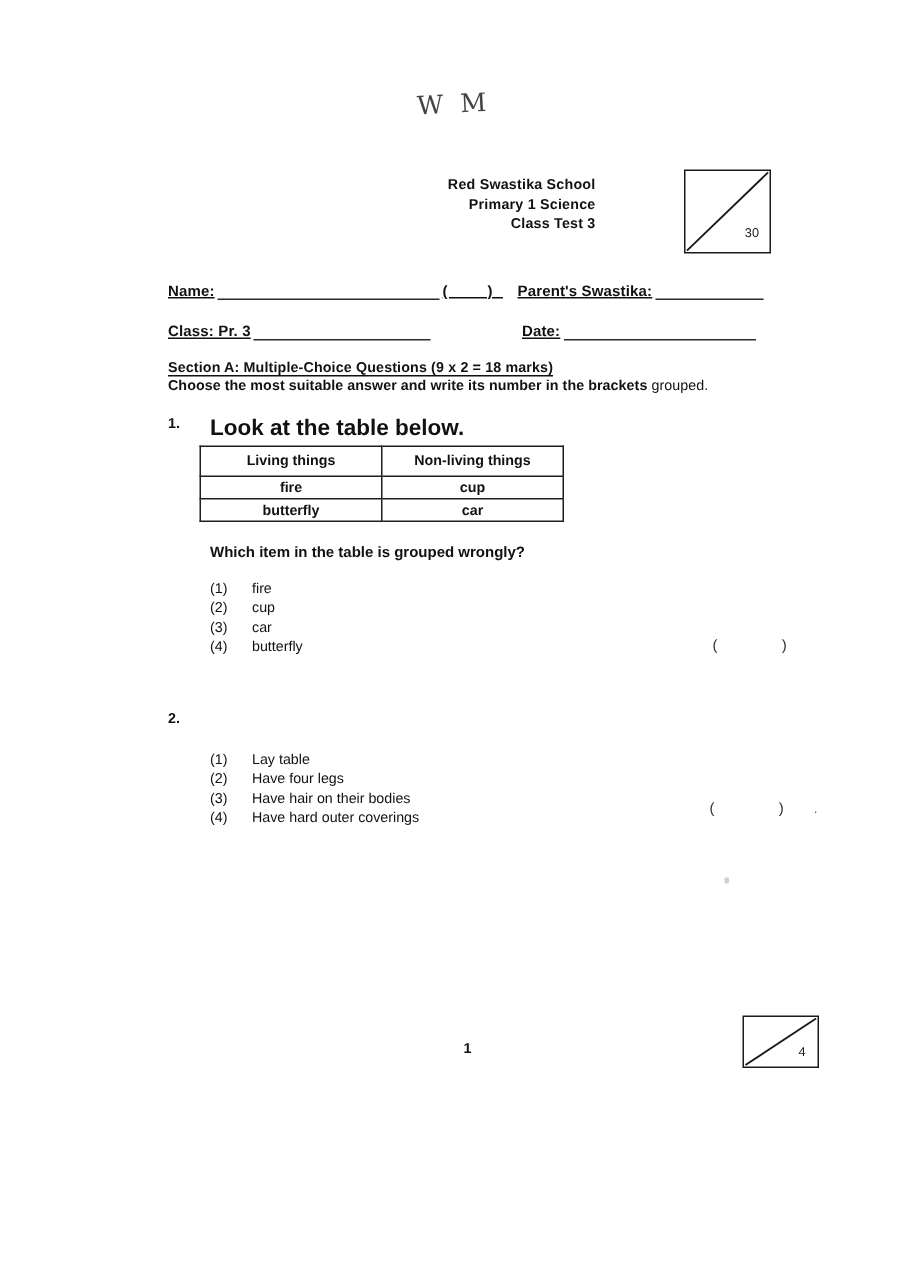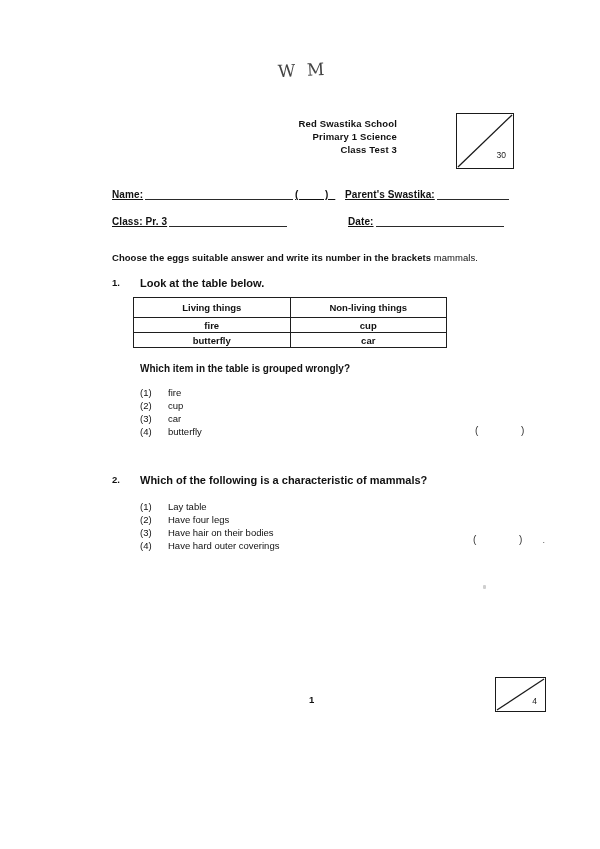--- a/index.html
+++ b/index.html
@@ -120,21 +120,21 @@
     white-space: nowrap;
   }
   #section-instruction .light { font-weight: normal; }
 
   
   .q-num {
     font-size: 9.5px;
     font-weight: bold;
   }
   .q-stem {
-    font-size: 11px;
+    font-size: 15px;
     font-weight: bold;
     white-space: nowrap;
   }
   #q1-num  { left: 112px; top: 277px; }
   #q1-stem { left: 140px; top: 277px; }
   #q2-num  { left: 112px; top: 474px; }
   #q2-stem { left: 140px; top: 474px; }
 
   .q-prompt {
     font-size: 10px;
@@ -170,21 +170,21 @@
   #q2-answer .tail {
     letter-spacing: normal;
     font-size: 9px;
     color: #555;
   }
 
   
   #q1-table {
     left: 133px;
     top: 297px;
-    width: 314px;
+    width: 243px;
     border-collapse: collapse;
     table-layout: fixed;
   }
   #q1-table th, #q1-table td {
     border: 1.1px solid #1e1e1e;
     text-align: center;
     font-size: 9.5px;
     font-weight: bold;
     padding: 0;
     color: #111;
@@ -242,22 +242,23 @@
   </div>
 
   <div class="abs field-row" id="row-class">
     <span>Class: Pr. 3</span><span class="rule rule-class"></span>
   </div>
 
   <div class="abs field-row" id="row-date">
     <span>Date:</span><span class="rule rule-date"></span>
   </div>
 
+  <div class="abs" id="section-heading">Section A: Multiple-Choice Questions (9 x 2 = 18 marks)</div>
   <div class="abs" id="section-instruction">
-    <span>Choose the eggs suitable answer and write its number in the brackets</span><span class="light"> mammals.</span>
+    <span>Choose the most suitable answer and write its number in the brackets</span><span class="light"> grouped.</span>
   </div>
 
   <div class="abs q-num" id="q1-num">1.</div>
   <div class="abs q-stem" id="q1-stem">Look at the table below.</div>
 
   <table class="abs" id="q1-table">
     <thead>
       <tr>
         <th>Living things</th>
         <th>Non-living things</th>
@@ -292,21 +293,20 @@
     </div>
     <div class="opt">
       <span class="opt-key">(4)</span>
       <span class="opt-text">butterfly</span>
     </div>
   </div>
 
   <div class="abs ans-bracket" id="q1-answer">(&nbsp;)</div>
 
   <div class="abs q-num" id="q2-num">2.</div>
-  <div class="abs q-stem" id="q2-stem">Which of the following is a characteristic of mammals?</div>
 
   <div class="abs options" id="q2-options">
     <div class="opt">
       <span class="opt-key">(1)</span>
       <span class="opt-text">Lay table</span>
     </div>
     <div class="opt">
       <span class="opt-key">(2)</span>
       <span class="opt-text">Have four legs</span>
     </div>

